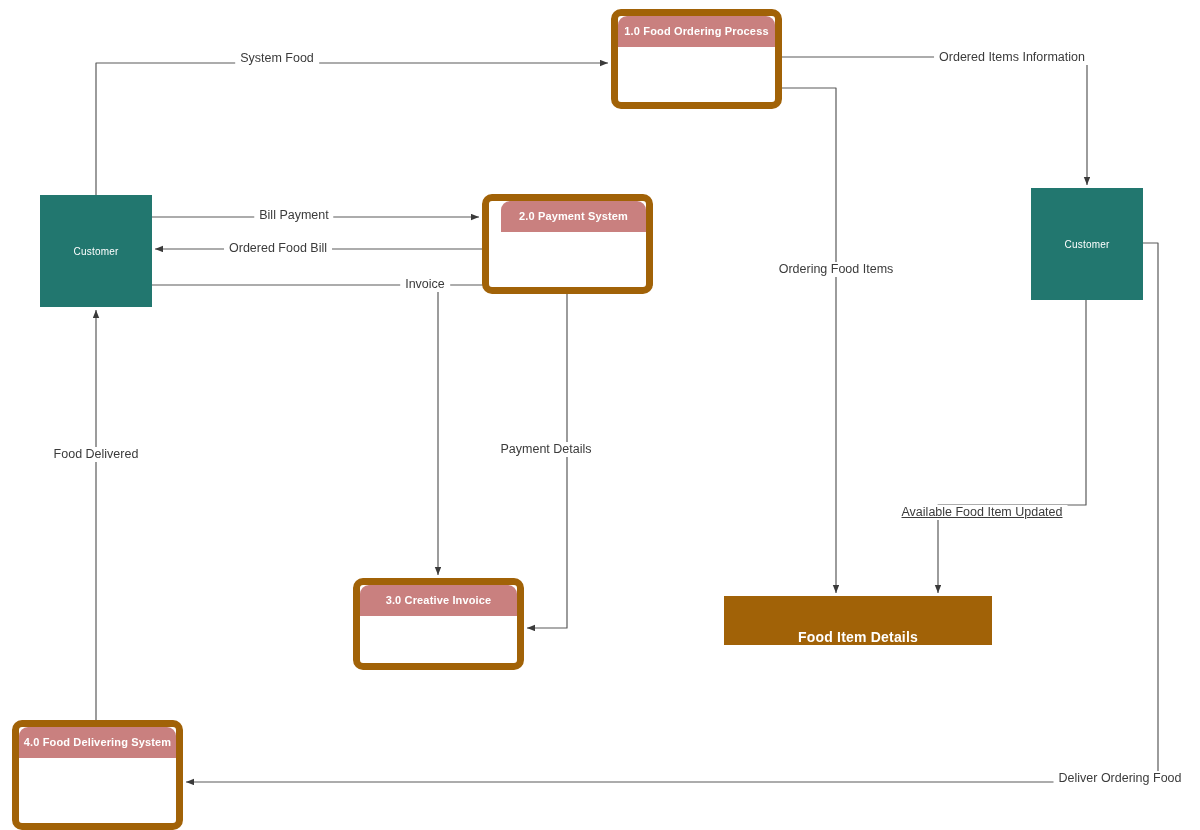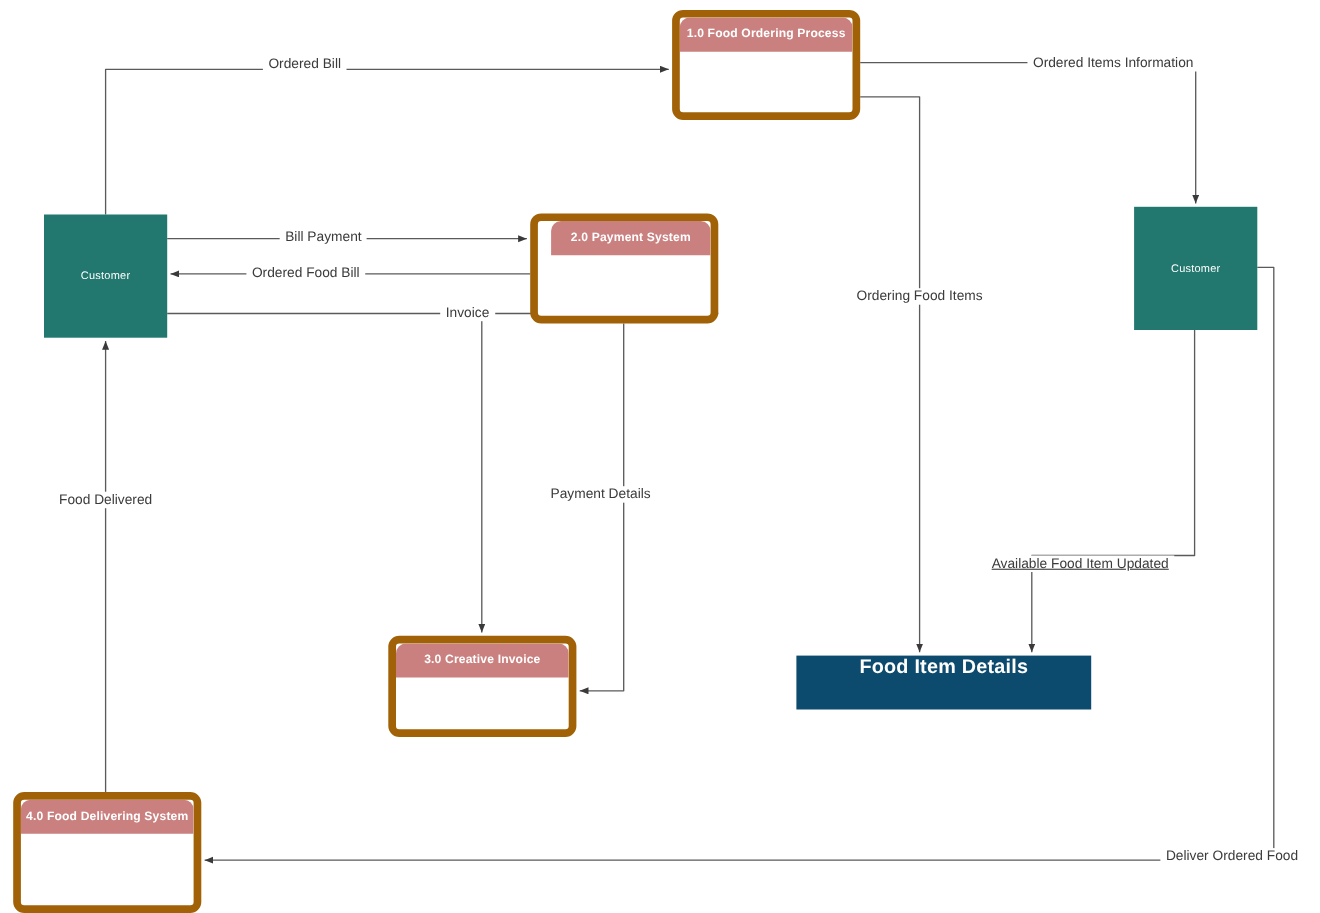--- a/index.html
+++ b/index.html
@@ -64,26 +64,26 @@
     justify-content: center;
     font-size: 10px;
     letter-spacing: .2px;
     z-index: 5;
   }
 
   
   .store {
     position: absolute;
     box-sizing: border-box;
-    background: #0c4a6e;
+    background: #a16207;
     color: #ffffff;
     display: flex;
-    align-items: flex-start;
+    align-items: flex-end;
     justify-content: center;
-    font-size: 18px;
+    font-size: 14px;
     font-weight: bold;
     letter-spacing: .2px;
     z-index: 5;
   }
 
   
   .flabel {
     position: absolute;
     font-size: 12.5px;
     color: #3b3b3b;
@@ -157,33 +157,33 @@
   </div>
 
   <div class="entity" style="left:1031px; top:188px; width:112px; height:112px;">
     <span>Customer</span>
   </div>
 
   <div class="store" style="left:724px; top:596px; width:268px; height:49px;">
     <span>Food Item Details</span>
   </div>
 
-  <div class="flabel ctr" style="left:277px; top:51px;">Ordered Bill</div>
+  <div class="flabel ctr" style="left:277px; top:51px;">System Food</div>
 
   <div class="flabel ctr" style="left:1012px; top:50px;">Ordered Items Information</div>
 
   <div class="flabel ctr" style="left:294px; top:208px;">Bill Payment</div>
 
   <div class="flabel ctr" style="left:278px; top:241px;">Ordered Food Bill</div>
 
   <div class="flabel ctr" style="left:425px; top:277px;">Invoice</div>
 
   <div class="flabel ctr" style="left:546px; top:442px;">Payment Details</div>
 
   <div class="flabel ctr" style="left:96px; top:447px;">Food Delivered</div>
 
   <div class="flabel ctr" style="left:836px; top:262px;">Ordering Food Items</div>
 
   <div class="flabel ctr" style="left:982px; top:505px;text-decoration:underline;">Available Food Item Updated</div>
 
-  <div class="flabel ctr" style="left:1120px; top:771px;">Deliver Ordered Food</div>
+  <div class="flabel ctr" style="left:1120px; top:771px;">Deliver Ordering Food</div>
 
 </div>
 
 </body></html>

